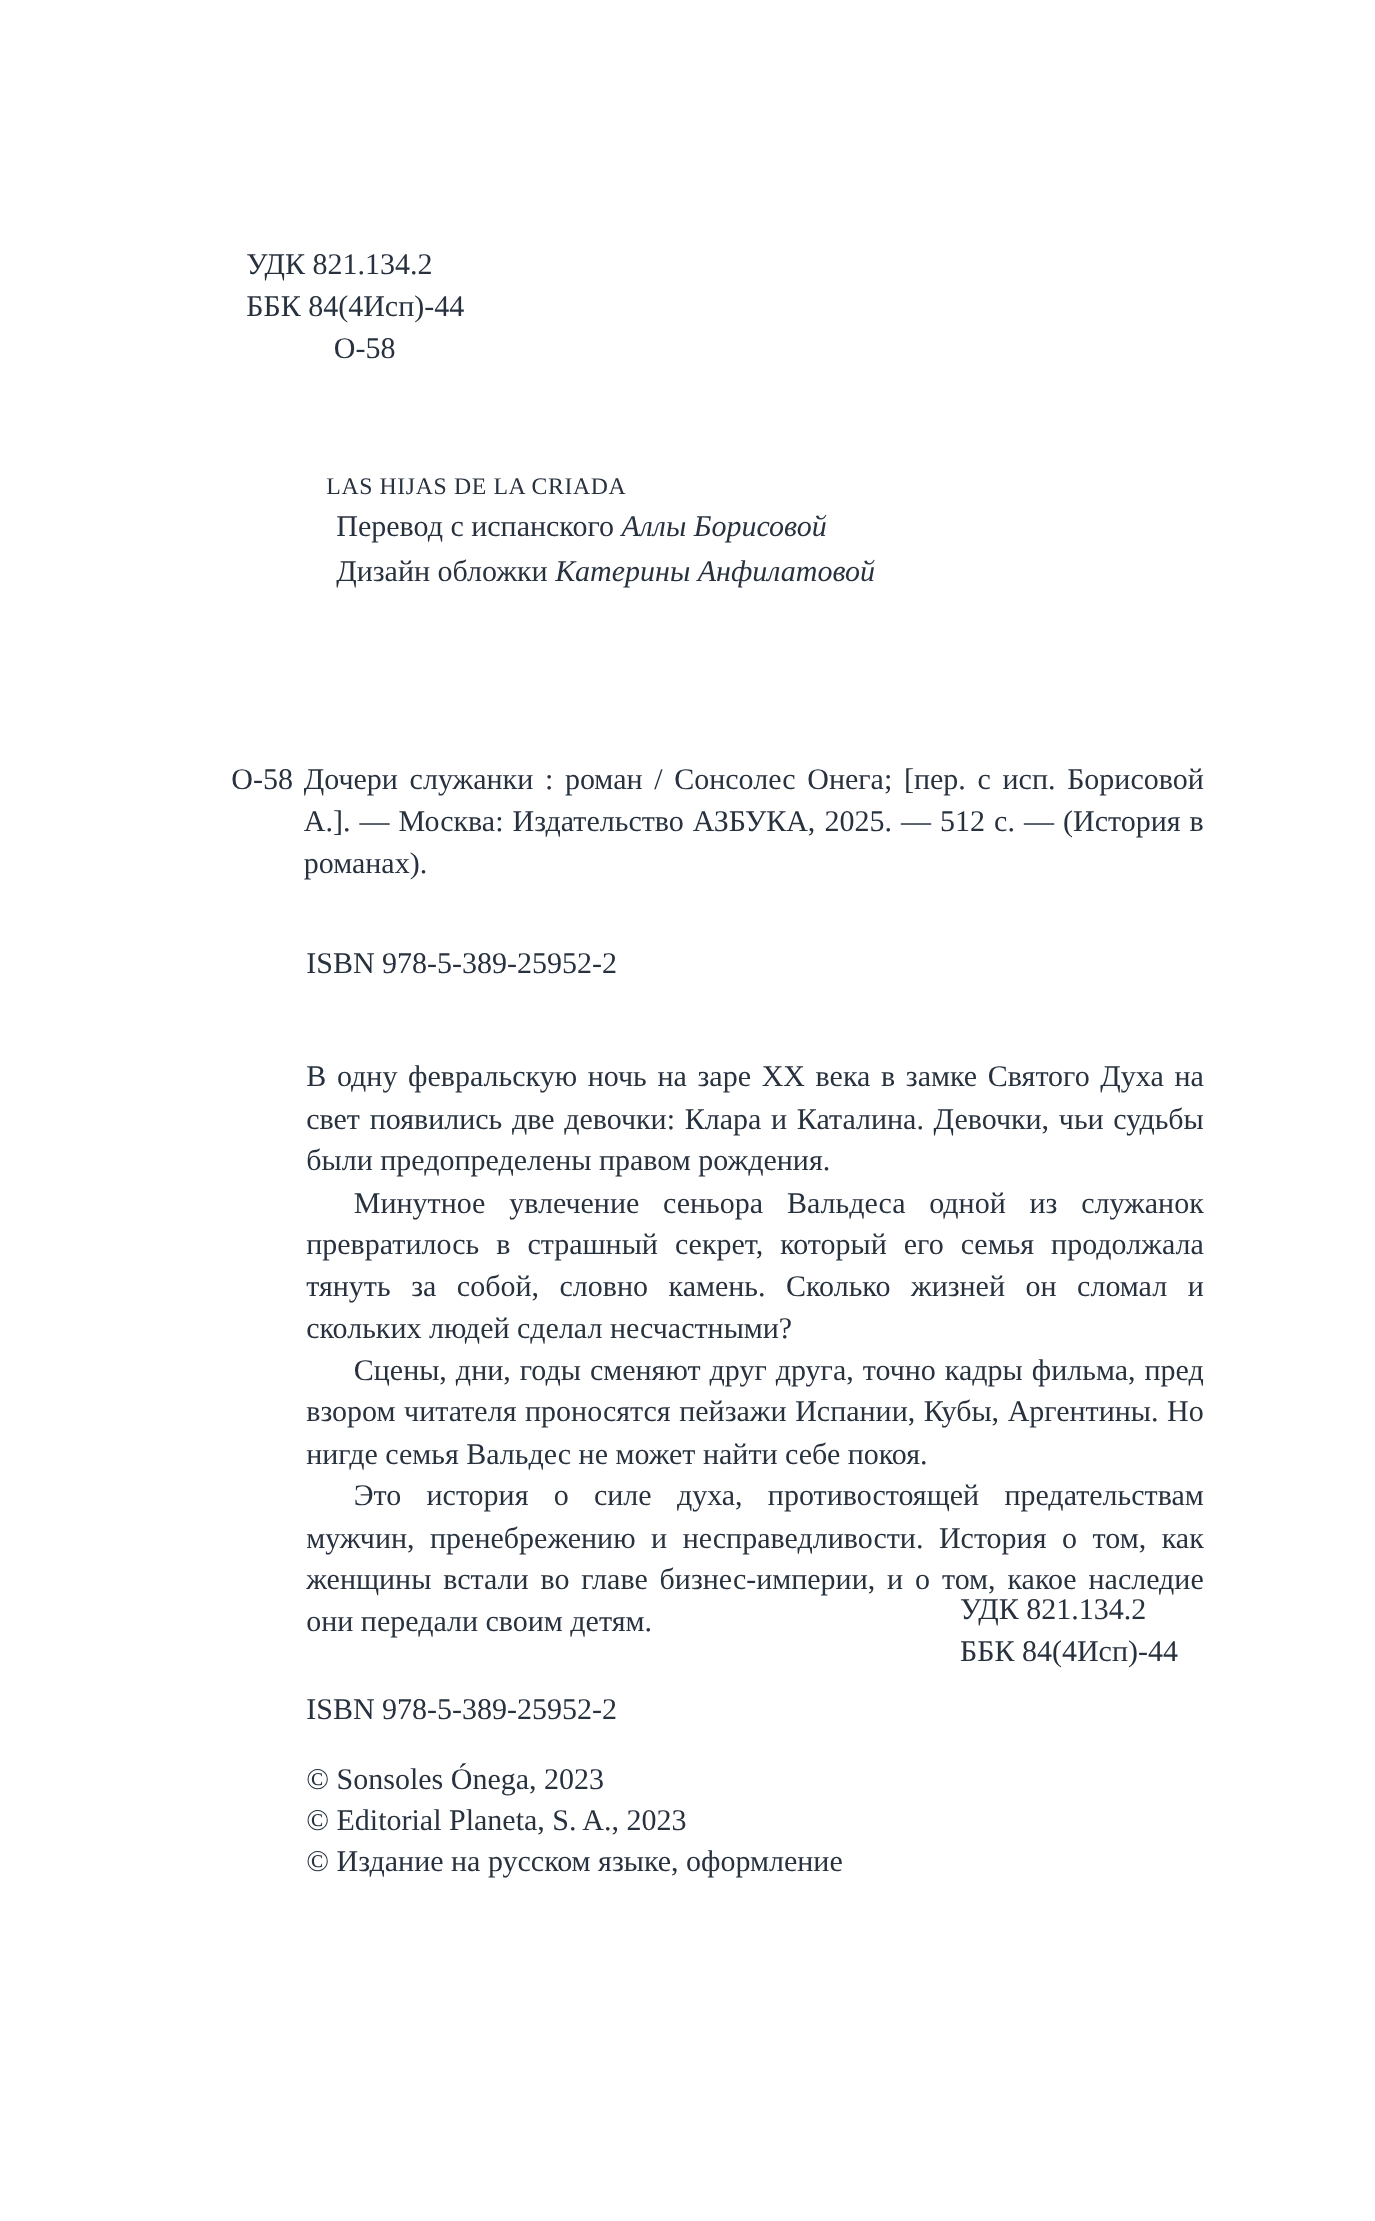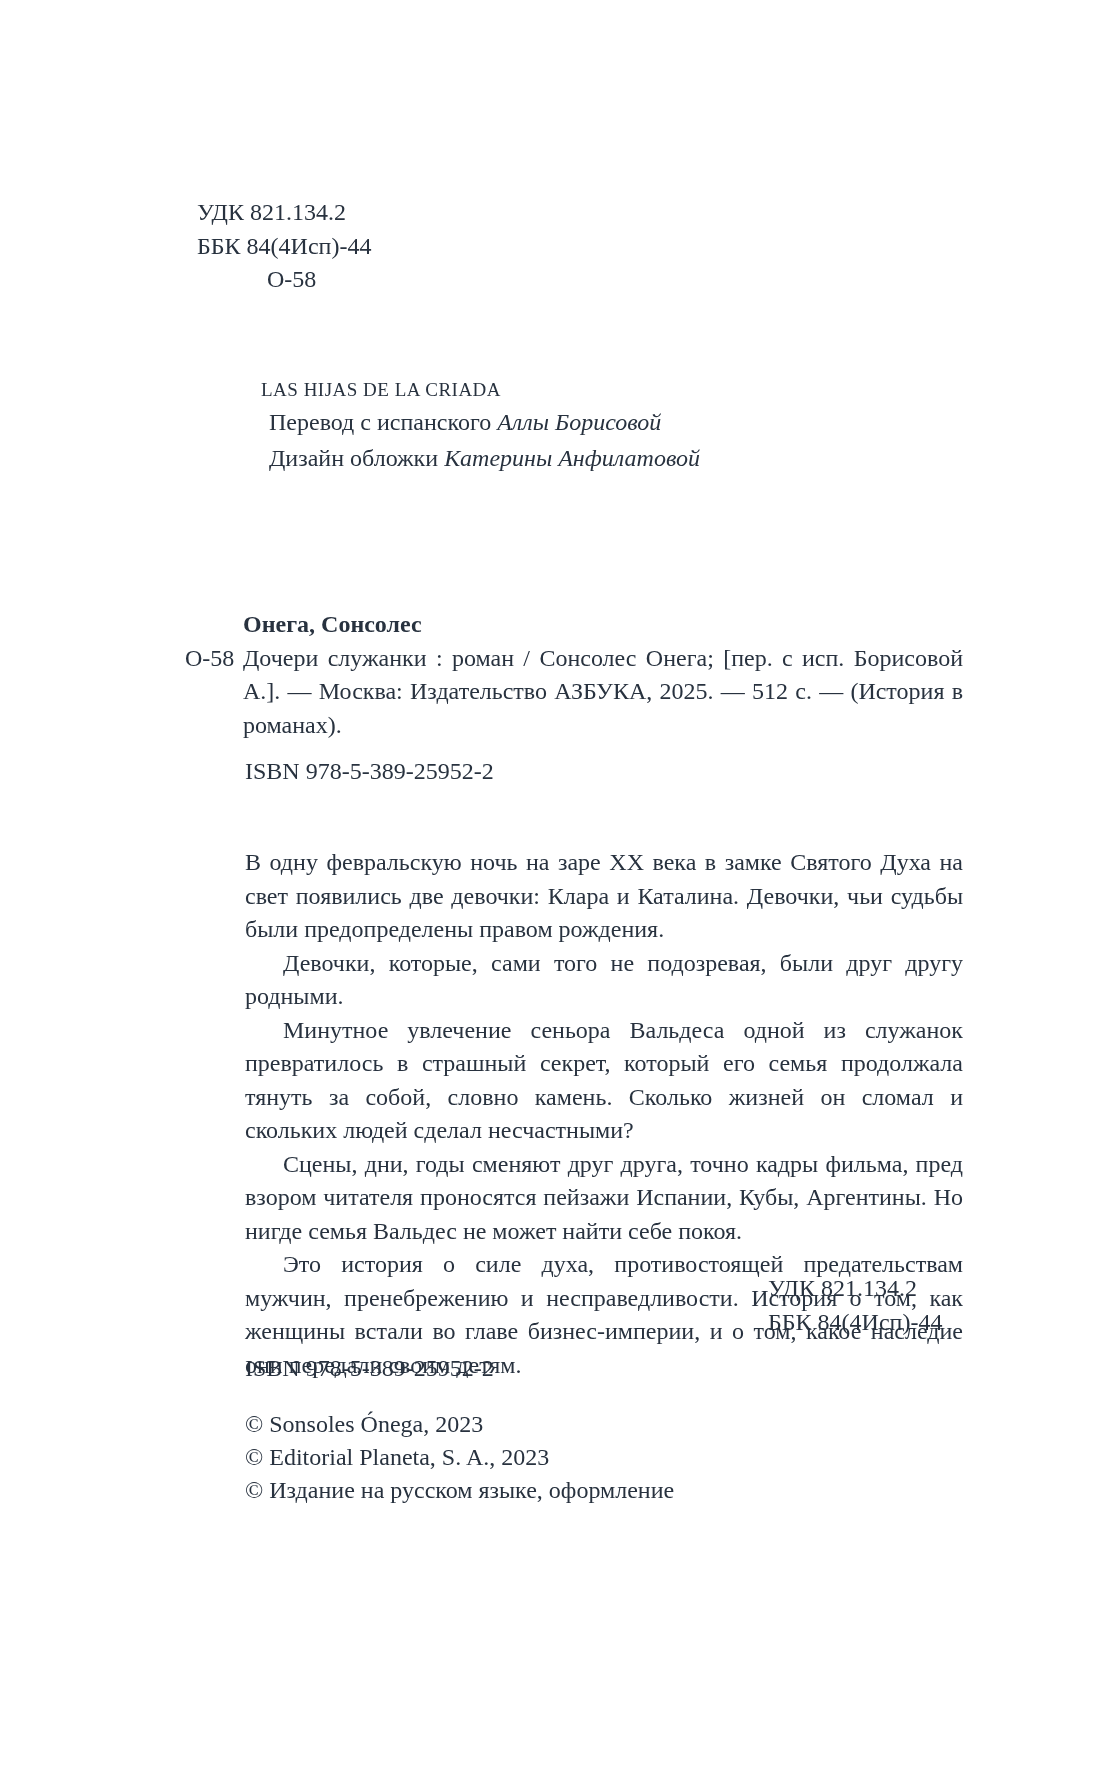--- a/index.html
+++ b/index.html
@@ -117,32 +117,30 @@
 <div class="abs credits">
   <div>
     <span>Перевод с испанского </span><span class="italic">Аллы Борисовой</span>
   </div>
   <div>
     <span>Дизайн обложки </span><span class="italic">Катерины Анфилатовой</span>
   </div>
 </div>
 
 <div class="abs catalog">
-  <div class="bold catalog-author">Онега, Сонсолес</div>
   <div class="catalog-row">
     <div class="catalog-sign">О-58</div>
     <div class="catalog-desc">Дочери служанки : роман / Сонсолес Онега; [пер. с исп. Борисовой А.]. — Москва: Издательство АЗБУКА, 2025. — 512 с. — (История в романах).</div>
   </div>
 </div>
 
 <div class="abs isbn-top">ISBN 978-5-389-25952-2</div>
 
 <div class="abs annotation">
   <p class="para first">В одну февральскую ночь на заре XX века в замке Святого Духа на свет появились две девочки: Клара и Каталина. Девочки, чьи судьбы были предопределены правом рождения.</p>
-  <p class="para">Девочки, которые, сами того не подозревая, были друг другу родными.</p>
   <p class="para">Минутное увлечение сеньора Вальдеса одной из служанок превратилось в страшный секрет, который его семья продолжала тянуть за собой, словно камень. Сколько жизней он сломал и скольких людей сделал несчастными?</p>
   <p class="para">Сцены, дни, годы сменяют друг друга, точно кадры фильма, пред взором читателя проносятся пейзажи Испании, Кубы, Аргентины. Но нигде семья Вальдес не может найти себе покоя.</p>
   <p class="para">Это история о силе духа, противостоящей предательствам мужчин, пренебрежению и несправедливости. История о том, как женщины встали во главе бизнес-империи, и о том, какое наследие они передали своим детям.</p>
 </div>
 
 <div class="abs udk-bottom">
   <div>УДК 821.134.2</div>
   <div>ББК 84(4Исп)-44</div>
 </div>
 

